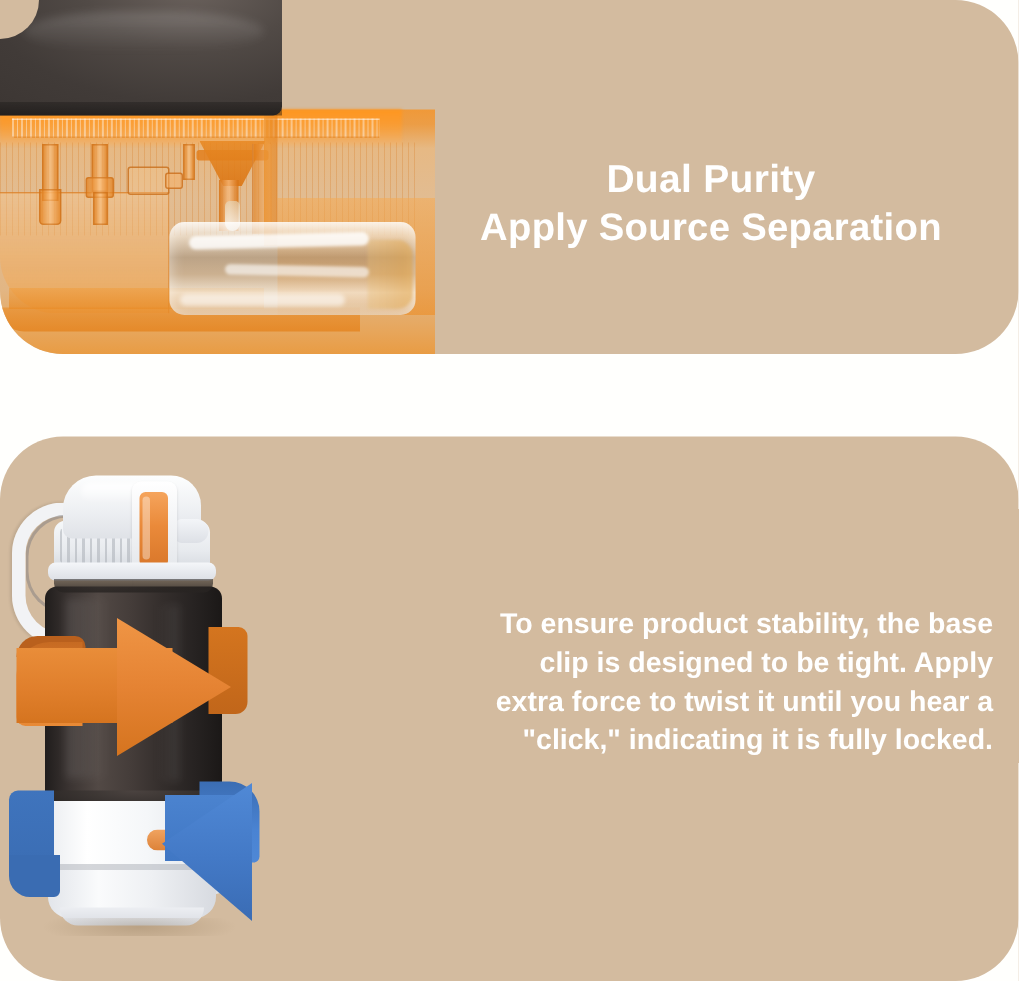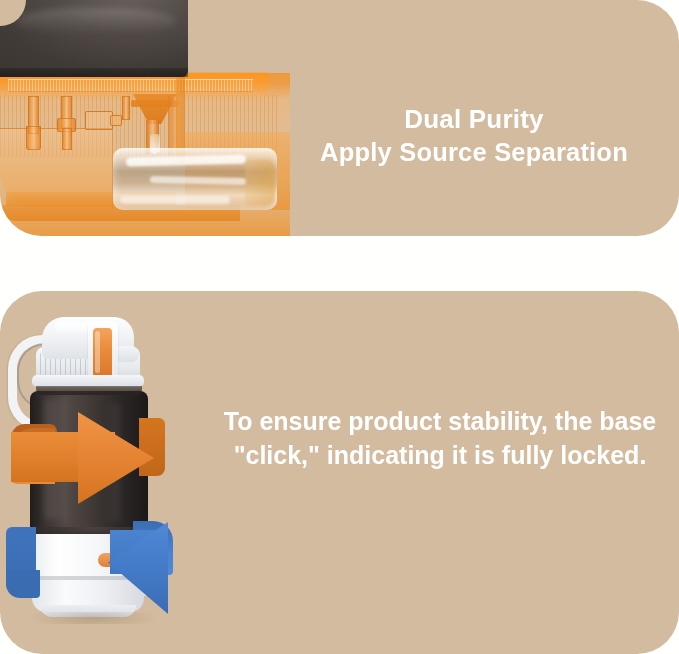--- a/index.html
+++ b/index.html
@@ -57,24 +57,24 @@
     margin-top: 24px;
   }
   .headline .ln { display: block; white-space: nowrap; }
   .headline .ln2 { font-size: 25.5px; }
 
   .bodycopy {
     position: absolute;
     left: 218px;
     top: 404px;
     width: 444px;
-    text-align: center;
+    text-align: right;
     color: #ffffff;
     font-weight: bold;
-    font-size: 25px;
+    font-size: 19px;
     line-height: 1.36;
   }
   .bodycopy .ln { display: block; white-space: nowrap; }
 
   
   
   
   .cutaway {
     position: absolute;
     left: 0;
@@ -688,16 +688,18 @@
   <div>
     <div class="arrow-blue-band-l"></div>
     <div class="arrow-blue-tailcurve"></div>
     <div class="arrow-blue-band-r"></div>
     <div class="arrow-blue-shaft"></div>
     <div class="arrow-blue-head"></div>
   </div>
 
   <div class="bodycopy">
     <span class="ln">To ensure product stability, the base</span>
+    <span class="ln">clip is designed to be tight. Apply</span>
+    <span class="ln">extra force to twist it until you hear a</span>
     <span class="ln">"click," indicating it is fully locked.</span>
   </div>
 
 </div>
 
 </body></html>

